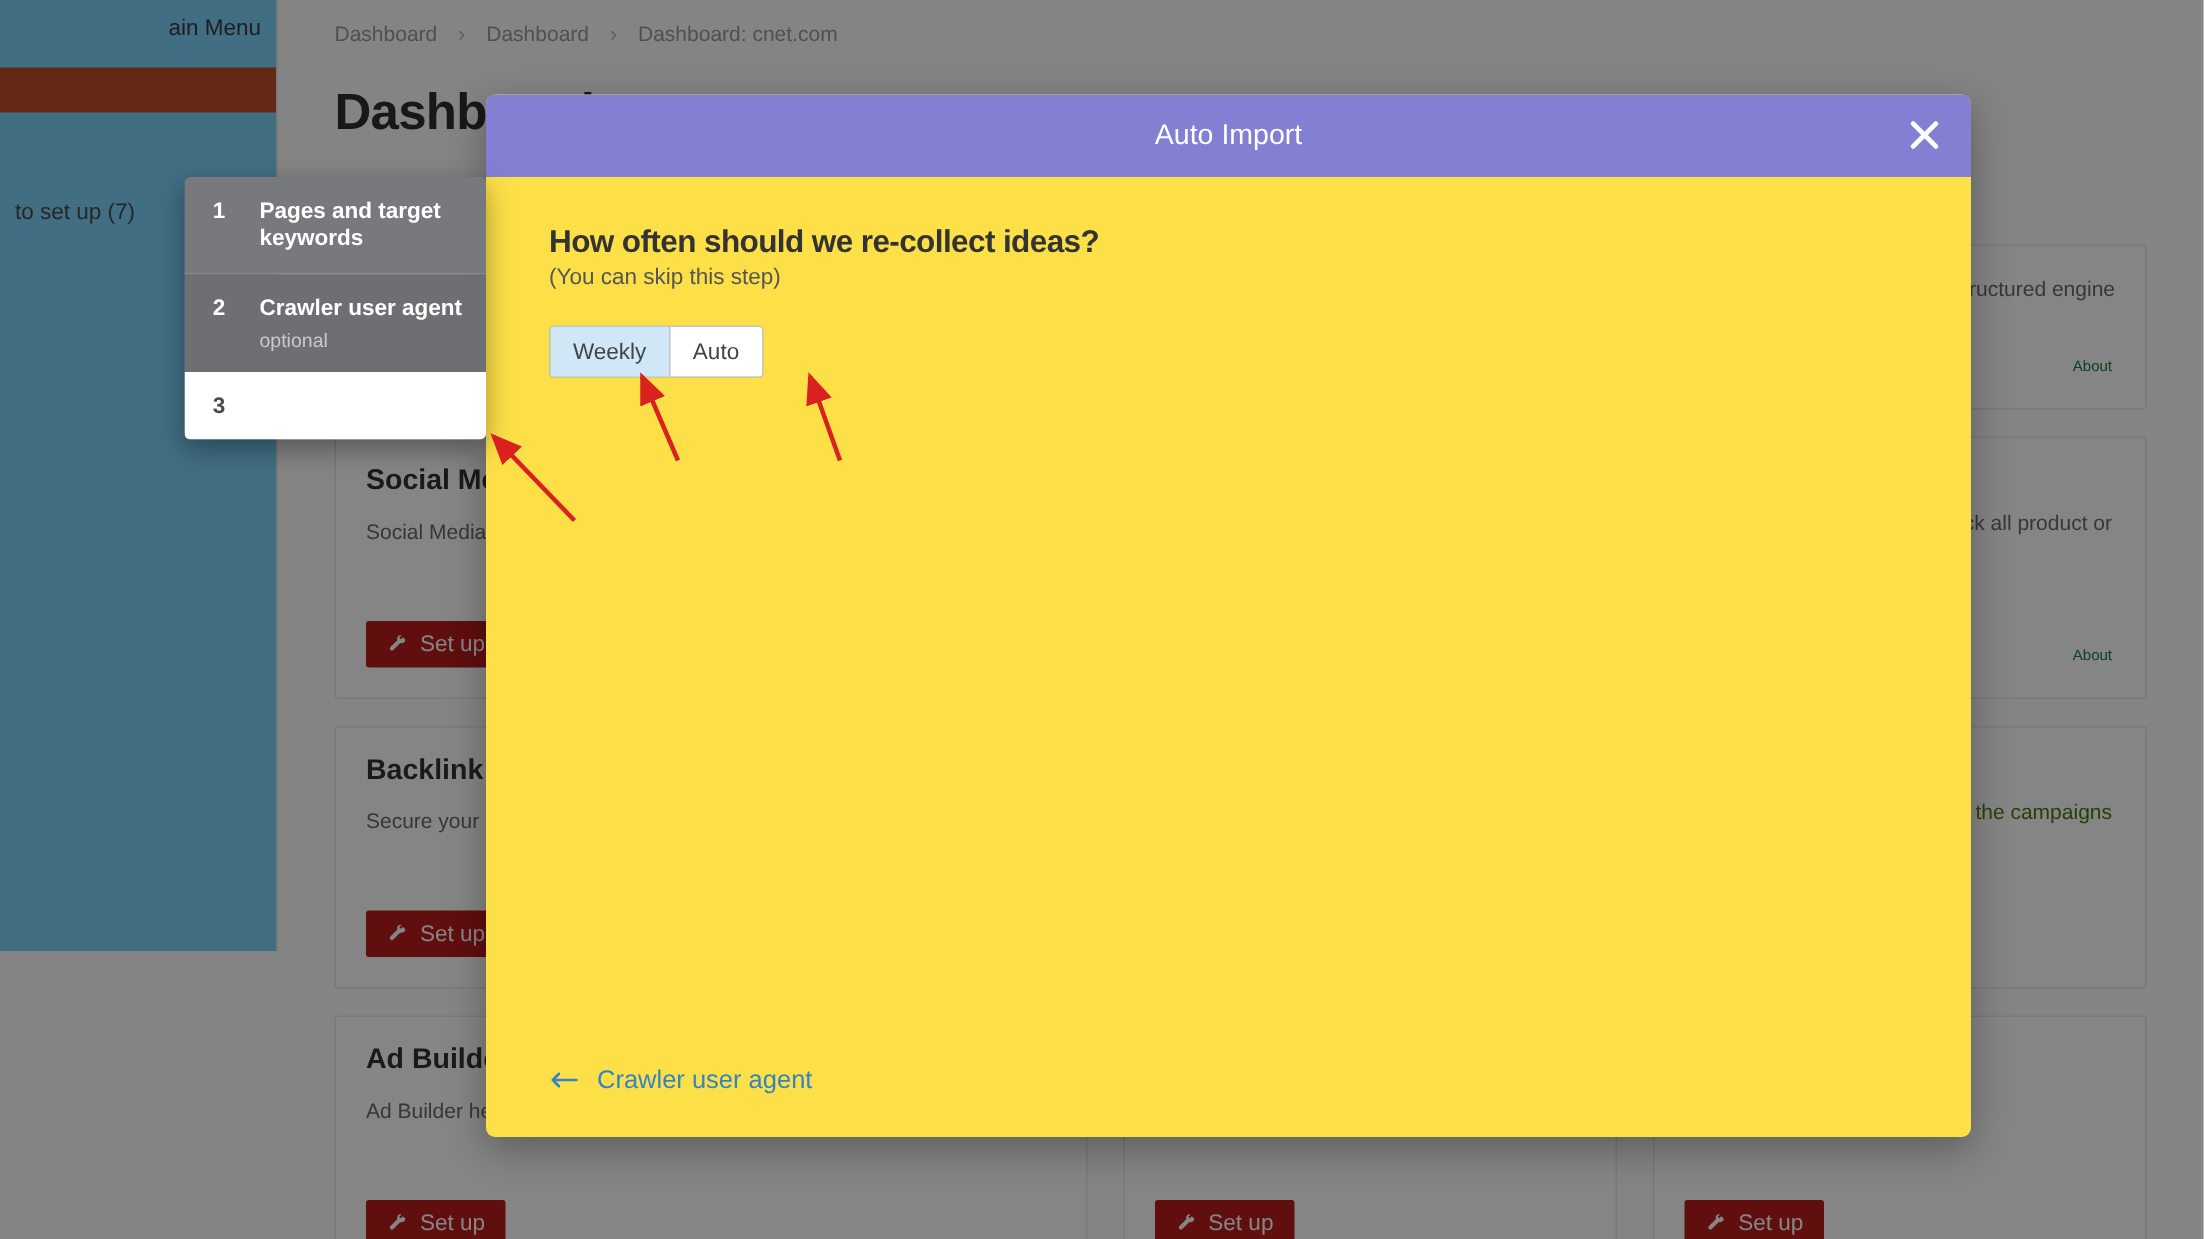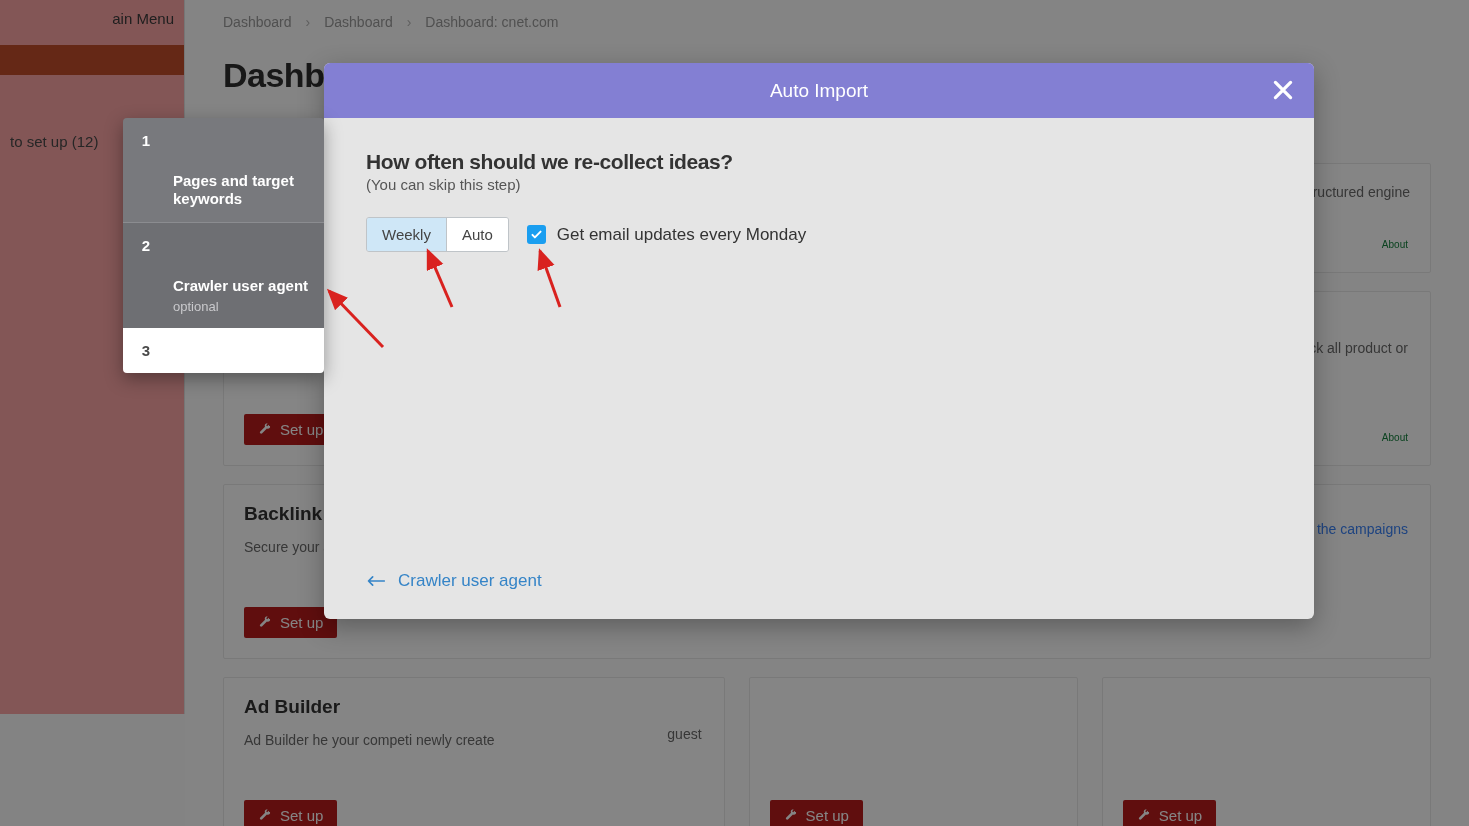--- a/index.html
+++ b/index.html
@@ -1,39 +1,39 @@
 <!DOCTYPE html>
 <html><head>
 <meta charset="utf-8">
 <style>
   * { box-sizing: border-box; margin: 0; padding: 0; }
   html, body { width: 1469px; height: 826px; overflow: hidden; font-family: Arial, Helvetica, sans-serif; background:#fbfbfb; }
   
   .bg { position:absolute; inset:0; filter: none; }
-  .sidebar-left { position:absolute; left:0; top:0; width:185px; height:714px; background:#fca5a5; border-right:1px solid #e3e3e3; }
+  .sidebar-left { position:absolute; left:0; top:0; width:185px; height:634px; background:#7dd3fc; border-right:1px solid #e3e3e3; }
   .sidebar-left .menu-label { padding:10px 10px 18px 0; text-align:right; font-size:15px; color:#3c3c3c; }
   .sidebar-left .orange-band { height:30px; background:#c14e2b; }
   .sidebar-left .setup-row { margin-top:48px; padding:10px 10px; color:#555; font-size:15px;}
   .sidebar-left .setup-row span { color:#4a4a4a; }
   .content { position:absolute; left:185px; right:0; top:0; bottom:0; background:#fdfdfd; padding:0 38px; }
   .breadcrumb { display:flex; align-items:center; gap:14px; font-size:14px; color:#9a9a9a; padding-top:14px; }
   .breadcrumb .chev { color:#b6b6b6; }
   h1.page-title { font-size:34px; font-weight:600; color:#2f2f2f; margin-top:26px; letter-spacing:-0.5px;}
   .cards { margin-top:68px; display:flex; flex-direction:column; gap:18px; }
   .card-row { display:flex; gap:24px; }
   .card { flex:1; border:1px solid #e8e8e8; border-radius:2px; padding:18px 20px 20px 20px; background:#fff; position:relative;}
   .card h3 { font-size:19px; font-weight:600; color:#333; margin-bottom:12px;}
   .card p { font-size:14px; color:#6a6a6a; line-height:1.45; margin-bottom:16px; min-height:54px;}
   .card .about { position:absolute; right:22px; bottom:22px; font-size:10px; color:#15803d; cursor:pointer;}
   .btn-setup { display:inline-flex; align-items:center; gap:8px; background:#b91c1c; color:#fff; font-size:15px; padding:7px 14px; border-radius:2px; border:none; cursor:pointer;}
   .btn-setup .wrench { width:14px; height:14px; }
   
   .dark-overlay { position:absolute; inset:0; background:rgba(0,0,0,0.48); }
   
-  .modal { position:absolute; left:324px; top:63px; width:990px; height:556px; background:#e5e5e5; border-radius:6px; box-shadow:0 8px 26px rgba(0,0,0,0.3); overflow:hidden; }
+  .modal { position:absolute; left:324px; top:63px; width:990px; height:695px; background:#fde047; border-radius:6px; box-shadow:0 8px 26px rgba(0,0,0,0.3); overflow:hidden; }
   .modal-header { height:55px; background:#837fd3; display:flex; align-items:center; justify-content:center; position:relative;}
   .modal-header .title { color:#fff; font-size:19px; }
   .modal-header .close { position:absolute; right:18px; top:14px; width:26px; height:26px; cursor:pointer; color:#fff;}
   .modal-body { padding:32px 42px; position:relative; height:calc(100% - 55px);}
   .modal-body h2 { font-size:21px; font-weight:600; color:#333; letter-spacing:-0.4px;}
   .modal-body .sub { margin-top:2px; font-size:15px; color:#555;}
   .controls-row { margin-top:24px; display:flex; align-items:center; gap:18px;}
   .seg-group { display:flex; border:1px solid #bfc4c8; border-radius:3px; overflow:hidden;}
   .seg { padding:8px 15px; font-size:15px; color:#444; cursor:pointer; background:#fff; border:none;}
   .seg + .seg { border-left:1px solid #bfc4c8; }
@@ -41,42 +41,42 @@
   .chk-wrap { display:flex; align-items:center; gap:11px;}
   .chk { width:19px; height:19px; border-radius:3px; background:#1a9ef0; display:flex; align-items:center; justify-content:center; cursor:pointer;}
   .chk svg { width:13px; height:13px; }
   .chk-label { font-size:17px; color:#333;}
   .back-link { position:absolute; left:42px; bottom:28px; display:flex; align-items:center; gap:12px; color:#3584c7; font-size:17px; cursor:pointer;}
   .back-link svg { width:20px; height:14px;}
   
   .wizard { position:absolute; left:123px; top:118px; width:201px; border-radius:4px; overflow:hidden; box-shadow:0 6px 18px rgba(0,0,0,0.35); }
   .wiz-step { display:flex; padding:14px 14px 14px 16px; gap:20px; font-size:15px;}
   .wiz-num { width:14px; text-align:center; font-weight:600;}
-  .wiz-texts { flex:1;margin-top:40px; }
+  .wiz-texts { flex:1; }
   .wiz-title { font-weight:600; line-height:1.2;}
   .wiz-sub { font-size:13px; margin-top:4px;}
   .wiz-step.dark1 { background:#78797d; color:#fff;}
   .wiz-step.dark2 { background:#6e6f73; color:#fff;}
   .wiz-step.dark2 .wiz-sub{ color:#c9c9cc;}
   .wiz-step.light { background:#fff; color:#4a4a4a;}
   .wiz-step.light .wiz-title{ color:#333;}
   .wiz-step.light .wiz-sub{ color:#9a9a9a;}
   .wiz-step.dark1{ border-bottom:1px solid #8b8c90;}
   
   .arrow { position:absolute; pointer-events:none; }
   .arrow svg { overflow:visible; }
 </style>
 </head>
 <body>
 
 <div class="bg">
   <div class="sidebar-left">
     <div class="menu-label">ain Menu</div>
     <div class="orange-band"></div>
-    <div class="setup-row"><span>to set up (12)</span></div>
+    <div class="setup-row"><span>to set up (7)</span></div>
   </div>
 
   <div class="content">
     <div class="breadcrumb">
       <span>Dashboard</span>
       <span class="chev">›</span>
       <span>Dashboard</span>
       <span class="chev">›</span>
       <span>Dashboard: cnet.com</span>
     </div>
@@ -97,21 +97,21 @@
               <path fill="#fff" d="M13.7 3.3c.3.8.2 1.8-.4 2.5-.8.9-2.1 1.1-3.1.6L4.8 11.8c-.6.6-1.6.6-2.2 0-.6-.6-.6-1.6 0-2.2l5.4-5.4c-.5-1-.3-2.3.6-3.1.7-.6 1.7-.7 2.5-.4l-1.8 1.8 1.2 1.2 1.8-1.8.4 1.4z"></path>
             </svg>
           <span>Set up</span>
         </button>
         <span class="about">About</span>
       </div>
 
       <div class="card">
         <h3>Backlink A</h3>
         <p>Secure your algorithms h which can lea</p>
-        <span style="position:absolute; right:22px; top:36px; font-size:14px; color:#3b82f6; text-align:right; width:120px;">the campaigns</span>
+        <span style="position:absolute; right:22px; top:48px; font-size:14px; color:#4d7c0f; text-align:right; width:120px;">the campaigns</span>
         <button class="btn-setup">
           <svg class="wrench" viewBox="0 0 16 16">
               <path fill="#fff" d="M13.7 3.3c.3.8.2 1.8-.4 2.5-.8.9-2.1 1.1-3.1.6L4.8 11.8c-.6.6-1.6.6-2.2 0-.6-.6-.6-1.6 0-2.2l5.4-5.4c-.5-1-.3-2.3.6-3.1.7-.6 1.7-.7 2.5-.4l-1.8 1.8 1.2 1.2 1.8-1.8.4 1.4z"></path>
             </svg>
           <span>Set up</span>
         </button>
       </div>
 
       <div class="card-row">
         <div class="card" style="flex:1.6">
@@ -158,28 +158,20 @@
     </div>
   </div>
   <div class="modal-body">
     <h2>How often should we re-collect ideas?</h2>
     <div class="sub">(You can skip this step)</div>
     <div class="controls-row">
       <div class="seg-group">
         <button class="seg active">Weekly</button>
         <button class="seg">Auto</button>
       </div>
-      <div class="chk-wrap">
-        <div class="chk">
-          <svg viewBox="0 0 16 16">
-              <path fill="none" stroke="#fff" stroke-width="2.4" stroke-linecap="round" stroke-linejoin="round" d="M3 8.5l3 3 7-7"></path>
-            </svg>
-        </div>
-        <div class="chk-label">Get email updates every Monday</div>
-      </div>
     </div>
     <div class="back-link">
       <svg viewBox="0 0 24 14">
           <path fill="none" stroke="#3584c7" stroke-width="2" stroke-linecap="round" stroke-linejoin="round" d="M22 7H3M8 2 3 7l5 5"></path>
         </svg>
       <span>Crawler user agent</span>
     </div>
   </div>
 </div>
 

